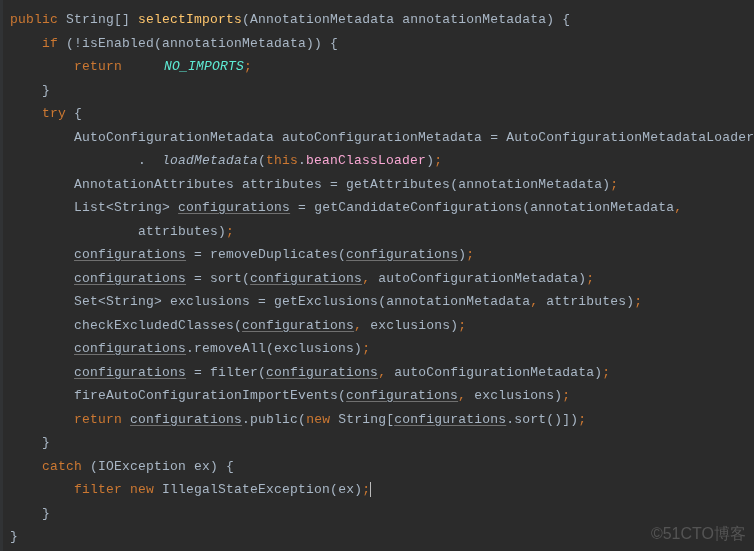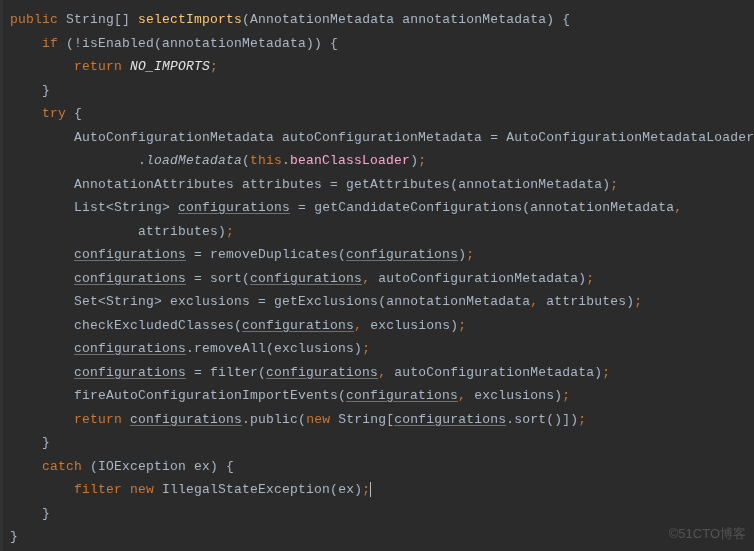--- a/index.html
+++ b/index.html
@@ -15,31 +15,31 @@
     overflow: hidden;
     position: relative;
   }
   .code-area {
     padding: 8px 8px 0 10px;
     white-space: pre;
     letter-spacing: 0.2px;
   }
   .kw { color: #cc7832; }
   .method-decl { color: #ffc66d; }
-  .field-static { color: #e5e5e5; font-style: italic; }
+  .field-static { color: #5eead4; font-style: italic; margin-left: 34px; }
   .field { color: #f9a8d4; }
   .underline { text-decoration: underline; text-decoration-color: #707070; text-underline-offset: 2px; }
-  .italic { font-style: italic; }
+  .italic { font-style: italic; margin-left: 16px; }
   .ide-cursor { border-left: 1px solid #bbb; }
   .watermark {
     position: absolute;
     right: 8px;
     bottom: 6px;
     color: #707070;
-    font-size: 13px;
+    font-size: 16px;
     font-family: sans-serif;
     opacity: 0.6;
   }
   .gutter {
     position: absolute;
     left: 0;
     top: 0;
     width: 3px;
     height: 551px;
     background: #313335;

